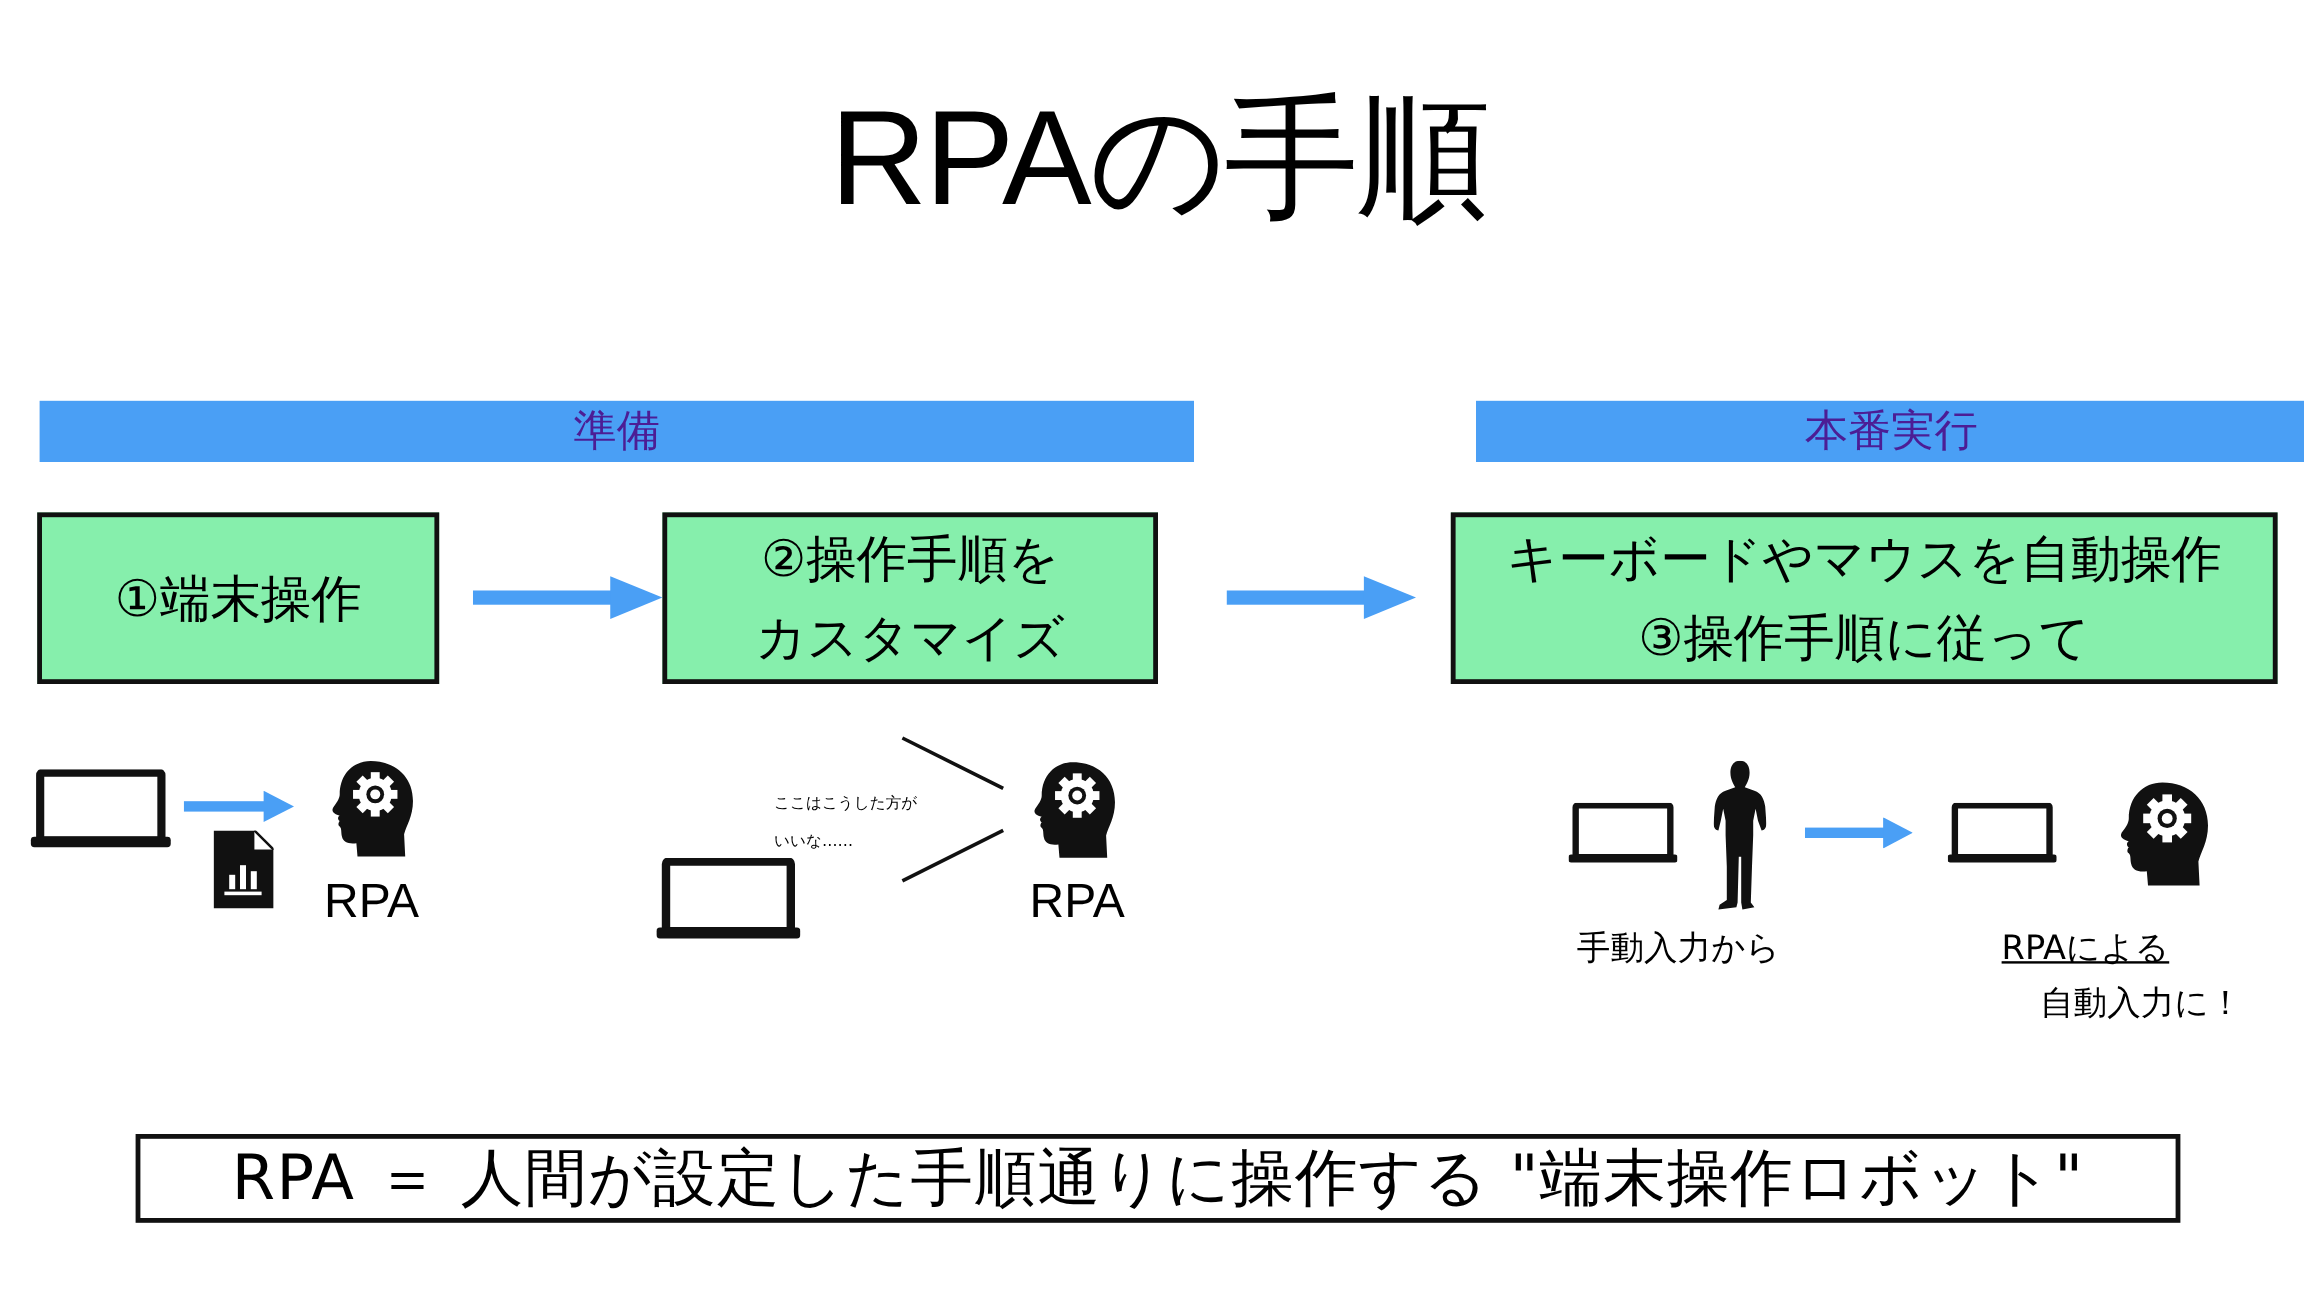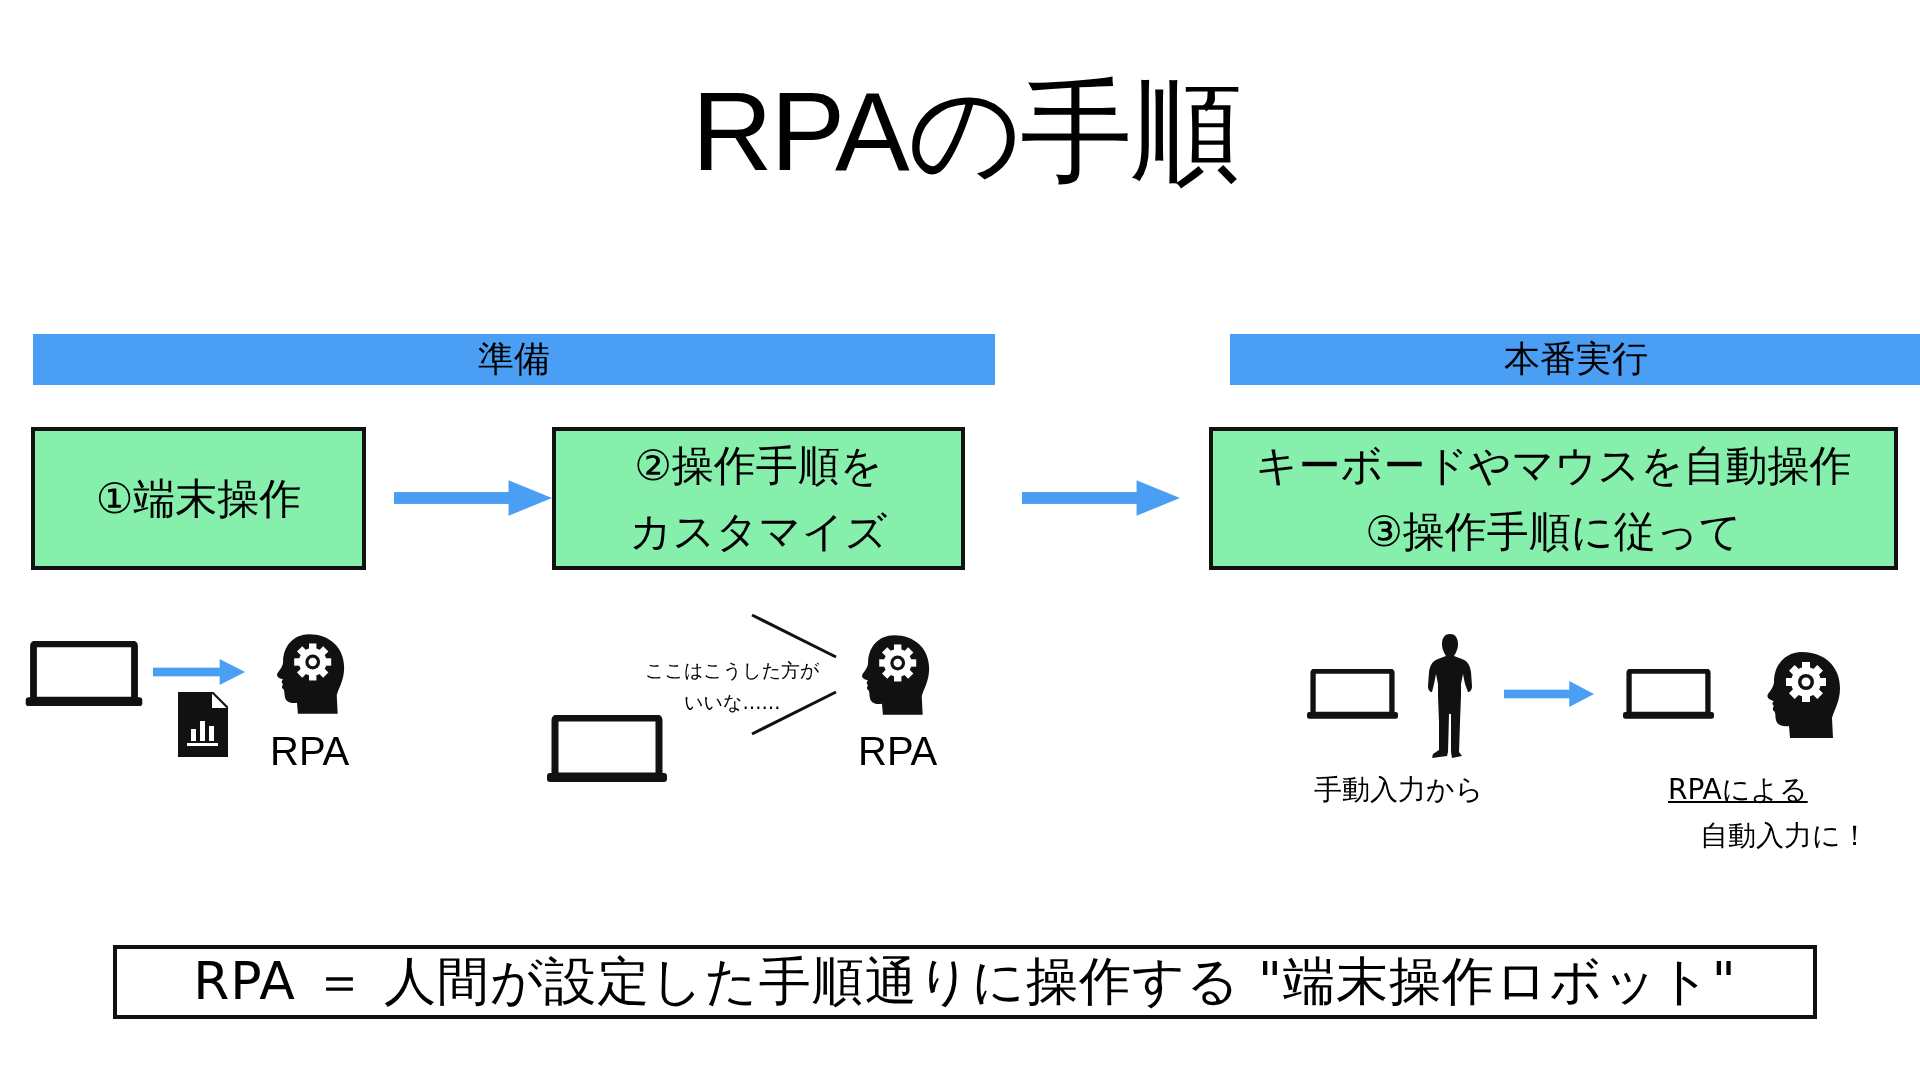--- a/index.html
+++ b/index.html
@@ -10,31 +10,31 @@
   }
   .abs { position: absolute; }
   .title {
     left: 0; width: 1932px; top: 62px; text-align: center;
     font-size: 112px; line-height: 140px; letter-spacing: -2px;
     font-family: "Liberation Sans", "DejaVu Sans", sans-serif;
   }
   .phase-bar {
     background: #4a9ff5; height: 51px; top: 334px;
     display: flex; align-items: center; justify-content: center;
-    font-size: 36px; color: #000000;
+    font-size: 36px; color: #4c1d95;
   }
   .step-box {
     top: 427px; height: 143px; box-sizing: border-box;
     border: 4px solid #111; background: #86efac;
     display: flex; flex-direction: column; align-items: center; justify-content: center;
     font-size: 42px; line-height: 66px; text-align: left; white-space: nowrap;
   }
   .rpa-label { font-size: 40px; font-family: "Liberation Sans", sans-serif; line-height: 44px; }
   .caption { font-size: 28px; line-height: 44px; white-space: nowrap; }
-  .speech { font-size: 19px; line-height: 32px; white-space: nowrap; text-align: center; }
+  .speech { font-size: 13px; line-height: 32px; white-space: nowrap; }
   .summary-box {
     left: 113px; top: 945px; width: 1704px; height: 74px; box-sizing: border-box;
     border: 4px solid #111;
     display: flex; align-items: center; justify-content: center;
     font-size: 52px; white-space: pre; letter-spacing: 1px;
   }
 </style>
 </head>
 <body>
 

